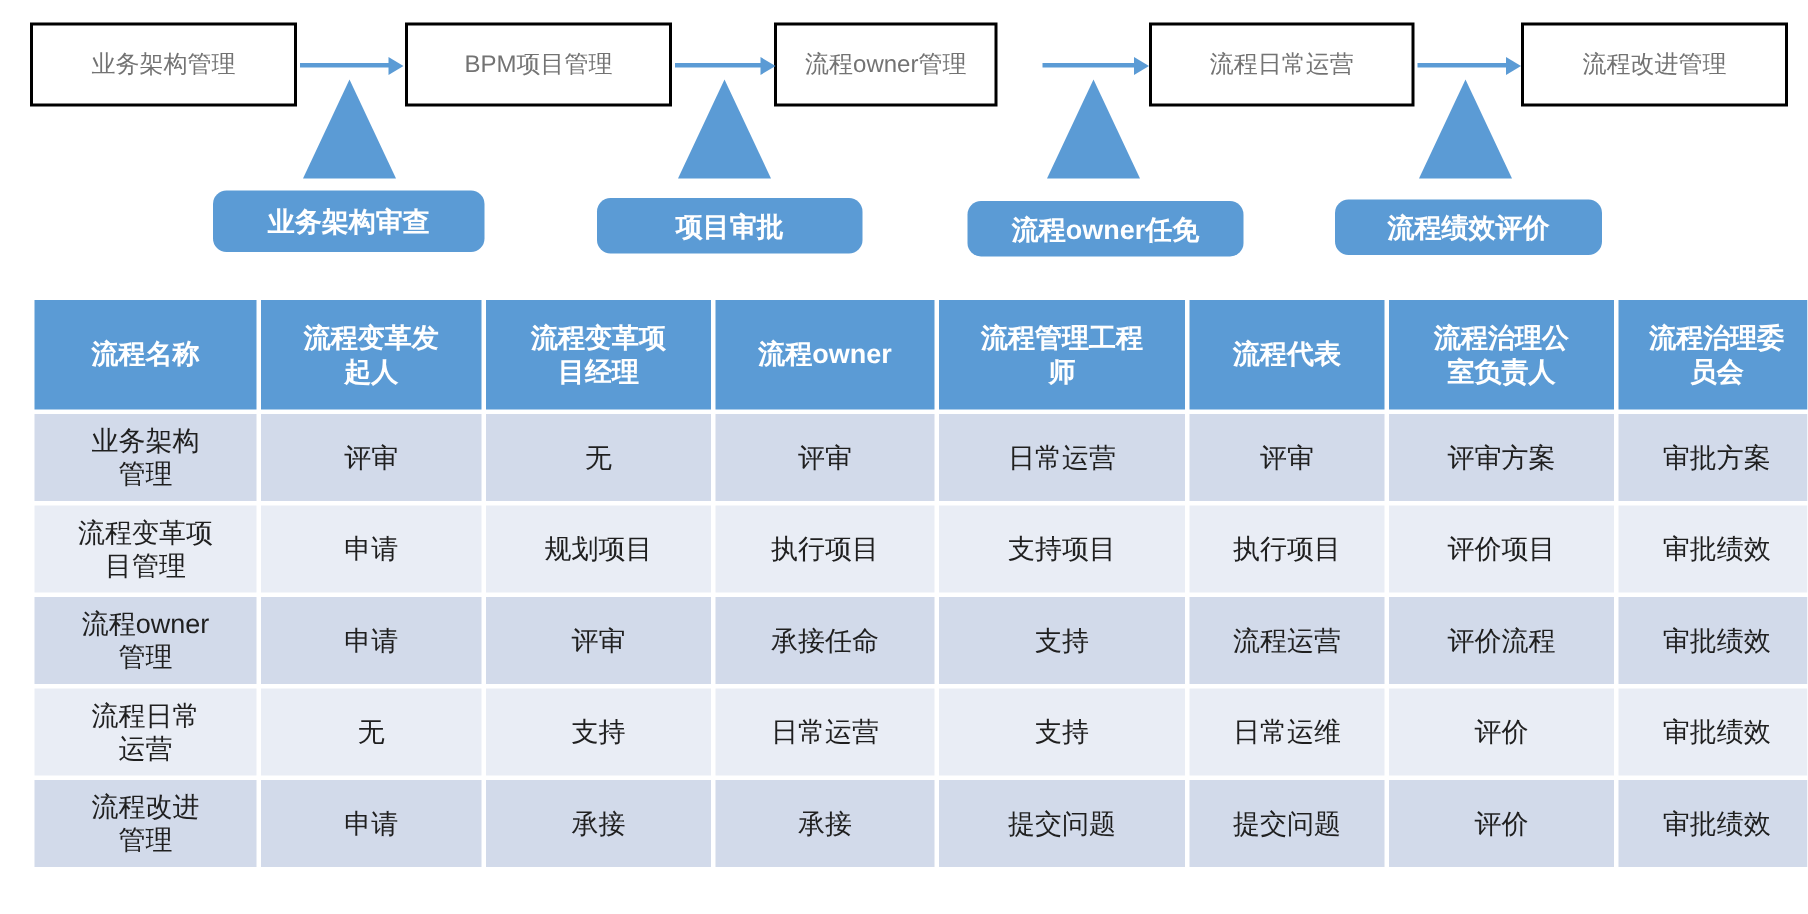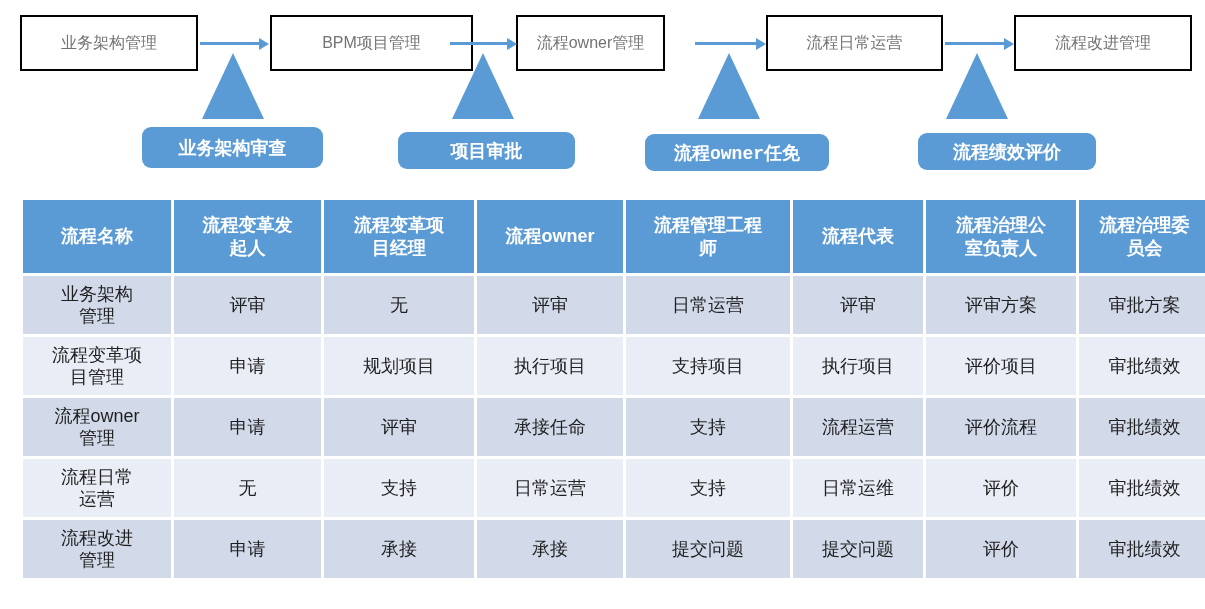--- a/index.html
+++ b/index.html
@@ -3,46 +3,46 @@
 <meta charset="utf-8">
 <style>
   html,body{margin:0;padding:0;background:#ffffff;}
   body{font-family:"Liberation Sans","DejaVu Sans",sans-serif;}
   .canvas{position:relative;width:1205px;height:609px;background:#fff;overflow:hidden;}
 
   
   .flow-box{position:absolute;top:15px;height:56px;border:2px solid #000;background:#fff;
     display:flex;align-items:center;justify-content:center;font-size:16px;color:#737373;box-sizing:border-box;}
   .fb1{left:20px;width:178px;}
-  .fb2{left:270px;width:203px;}
+  .fb2{left:270px;width:178px;}
   .fb3{left:516px;width:149px;}
   .fb4{left:766px;width:177px;}
   .fb5{left:1014px;width:178px;}
 
   .flow-arrow{position:absolute;top:42px;height:3px;background:#5B9BD5;}
   .flow-arrow::after{content:"";position:absolute;right:-9px;top:-4.5px;width:0;height:0;
     border-left:10px solid #5B9BD5;border-top:6px solid transparent;border-bottom:6px solid transparent;}
   .fa1{left:200px;width:60px;}
   .fa2{left:450px;width:58px;}
   .fa3{left:695px;width:62px;}
   .fa4{left:945px;width:60px;}
 
   .gate-tri{position:absolute;top:53px;width:0;height:0;
     border-left:31px solid transparent;border-right:31px solid transparent;border-bottom:66px solid #5B9BD5;}
   .gt1{left:202px;}
   .gt2{left:452px;}
   .gt3{left:698px;}
   .gt4{left:946px;}
 
   .gate-badge{position:absolute;background:#5B9BD5;border-radius:9px;color:#fff;font-weight:bold;
-    font-size:18px;display:flex;align-items:center;justify-content:center;font-family:Liberation Mono, monospace;}
+    font-size:18px;display:flex;align-items:center;justify-content:center;}
   .gb1{left:142px;top:127px;width:181px;height:41px;}
   .gb2{left:398px;top:132px;width:177px;height:37px;}
   .gb3{left:645px;top:134px;width:184px;height:37px;}
-  .gb4{left:890px;top:133px;width:178px;height:37px;margin-left:28px;}
+  .gb4{left:890px;top:133px;width:178px;height:37px;}
 
   
   table.raci{position:absolute;left:20px;top:197px;width:1169px;border-collapse:separate;
     border-spacing:3px;table-layout:fixed;}
   table.raci th,table.raci td{white-space:pre-line;text-align:center;vertical-align:middle;
     padding:2px 14px;box-sizing:border-box;line-height:1.25;}
   table.raci thead th{background:#5B9BD5;color:#fff;font-weight:bold;font-size:18px;height:73px;}
   table.raci tbody th,table.raci tbody td{font-weight:normal;font-size:18px;color:#1f1f1f;height:58px;}
   table.raci tbody tr.band-dark th,table.raci tbody tr.band-dark td{background:#D2DAEA;}
   table.raci tbody tr.band-light th,table.raci tbody tr.band-light td{background:#E9EDF5;}

